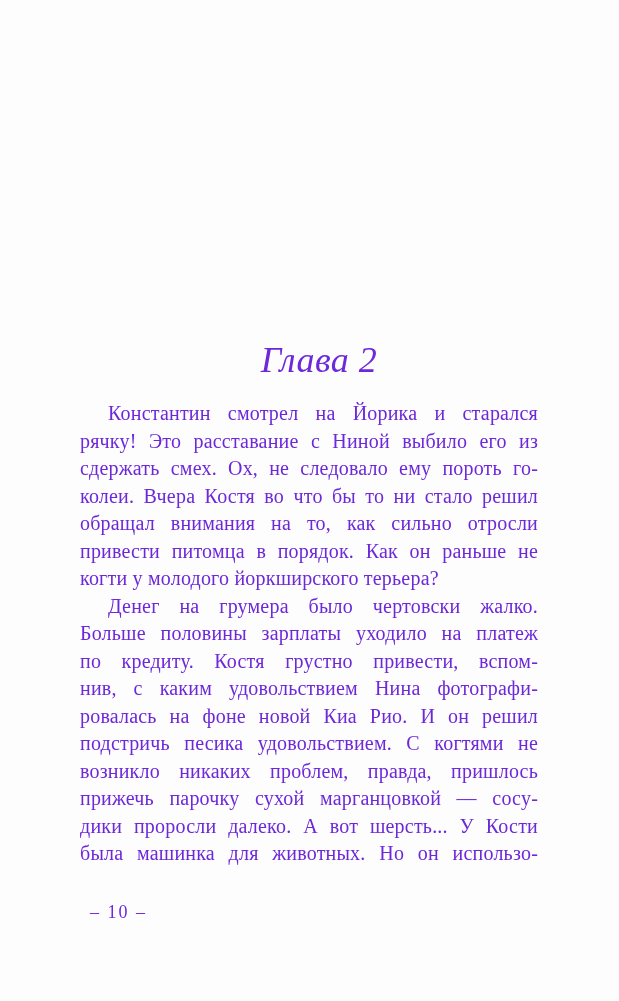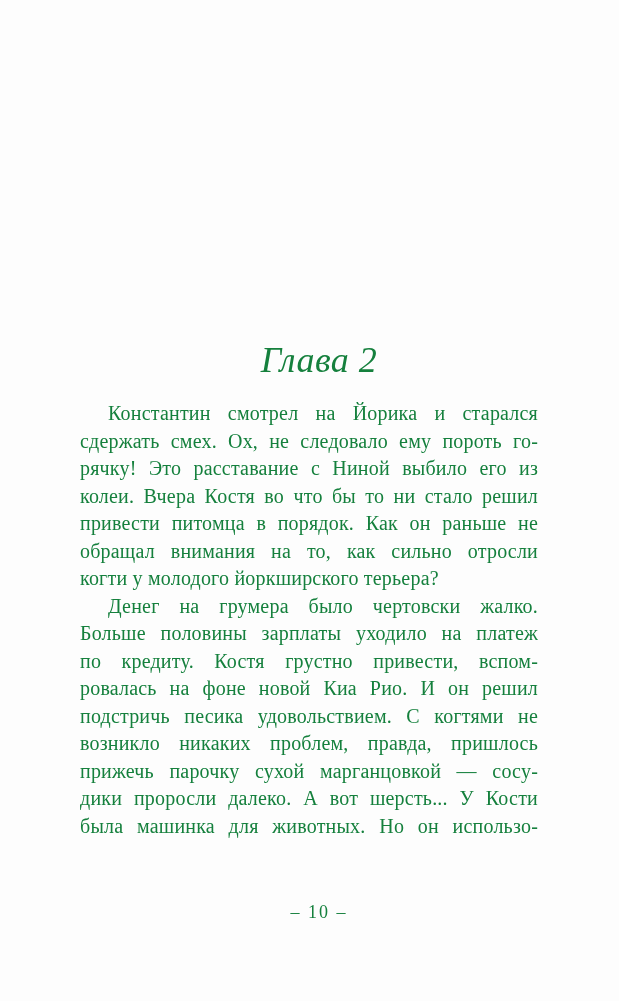--- a/index.html
+++ b/index.html
@@ -45,43 +45,43 @@
     }
     .body-text .line.last-left {
       text-align: center;
       text-align-last: left;
     }
     .folio {
       position: absolute;
       top: 900px;
       left: 90px;
       width: 458px;
-      text-align: center;
       font-size: 18px;
       line-height: 24px;
       letter-spacing: 2px;
     }
   </style>
 </head>
 <body>
 
-<div class="page" style="background: rgb(253, 253, 253); color: #15803d;">
+<div class="page" style="background: rgb(253, 253, 253); color: #6d28d9;">
   <h1 class="chapter-title">Глава 2</h1>
 
   <div class="body-text">
       <div class="line first">Константин смотрел на Йорика и старался</div>
+      <div class="line">рячку! Это расставание с Ниной выбило его из</div>
       <div class="line">сдержать смех. Ох, не следовало ему пороть го-</div>
-      <div class="line">рячку! Это расставание с Ниной выбило его из</div>
       <div class="line">колеи. Вчера Костя во что бы то ни стало решил</div>
+      <div class="line">обращал внимания на то, как сильно отросли</div>
       <div class="line">привести питомца в порядок. Как он раньше не</div>
-      <div class="line">обращал внимания на то, как сильно отросли</div>
       <div class="line last-left">когти у молодого йоркширского терьера?</div>
       <div class="line first">Денег на грумера было чертовски жалко.</div>
       <div class="line">Больше половины зарплаты уходило на платеж</div>
       <div class="line">по кредиту. Костя грустно привести, вспом-</div>
+      <div class="line">нив, с каким удовольствием Нина фотографи-</div>
       <div class="line">ровалась на фоне новой Киа Рио. И он решил</div>
       <div class="line">подстричь песика удовольствием. С когтями не</div>
       <div class="line">возникло никаких проблем, правда, пришлось</div>
       <div class="line">прижечь парочку сухой марганцовкой — сосу-</div>
       <div class="line">дики проросли далеко. А вот шерсть... У Кости</div>
       <div class="line">была машинка для животных. Но он использо-</div>
     </div>
 
   <div class="folio">– 10 –</div>
 </div>

